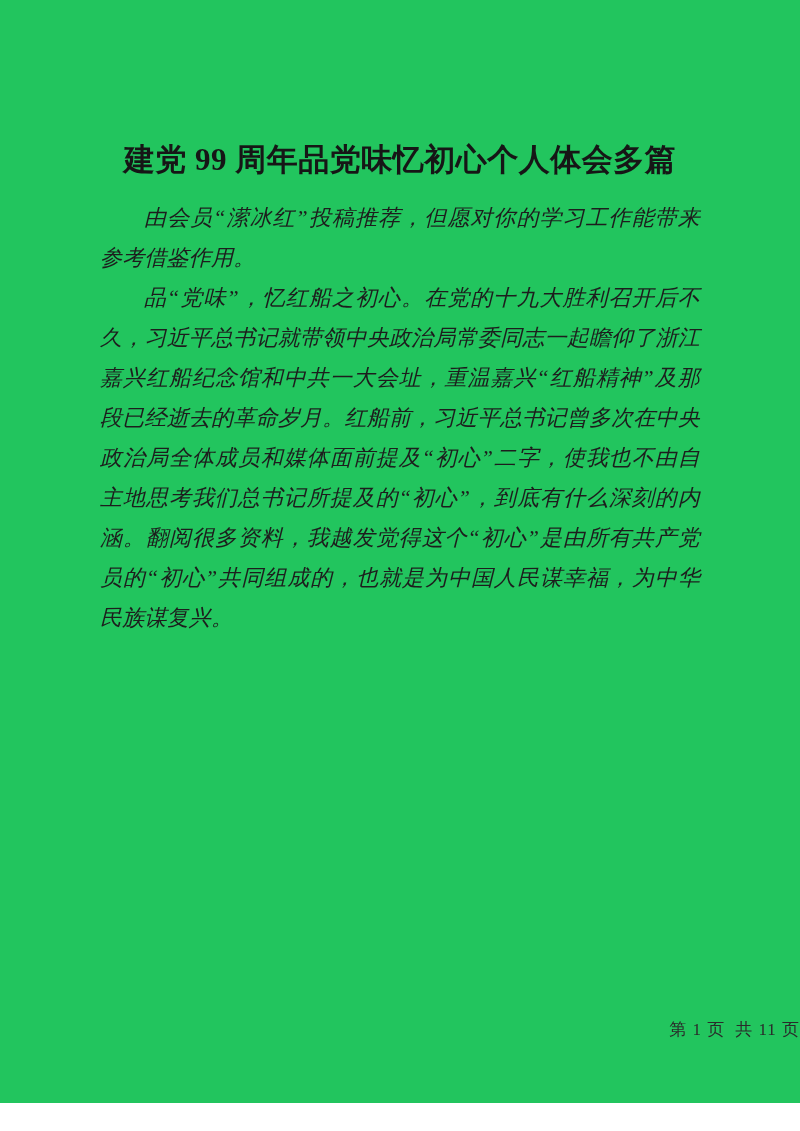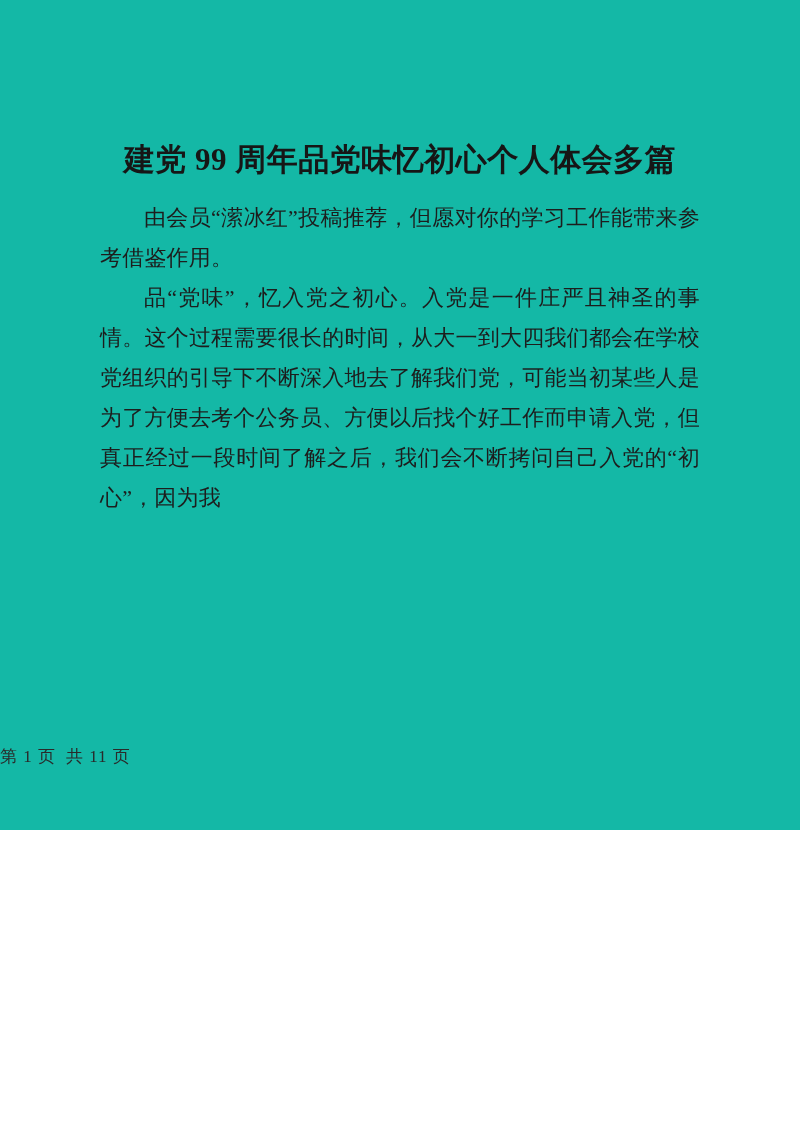--- a/index.html
+++ b/index.html
@@ -3,23 +3,23 @@
 <meta charset="utf-8">
 <style>
   html, body {
     margin: 0;
     padding: 0;
     background: #ffffff;
   }
   .page {
     position: relative;
     width: 800px;
-    height: 830px;
+    height: 1103px;
     margin: 0 auto;
-    background: #14b8a6;
+    background: #22c55e;
     color: #1d1d1d;
     font-family: "Liberation Serif", "DejaVu Serif", serif;
     overflow: hidden;
     box-sizing: border-box;
   }
   .doc-title {
     margin: 0;
     padding-top: 141px;
     text-align: center;
     font-size: 31px;
@@ -29,50 +29,51 @@
     color: #161616;
   }
   .doc-body {
     width: 600px;
     margin: 19px auto 0 auto;
     font-size: 22px;
     line-height: 40px;
     text-align: justify;
     text-justify: inter-ideograph;
     letter-spacing: 0.2px;
+    font-style: italic;
   }
   .doc-body p {
     margin: 0;
     padding: 0;
     text-indent: 2em;
   }
   .page-footer {
     position: absolute;
     left: 0;
     right: 0;
     bottom: 62px;
-    text-align: left;
+    text-align: right;
     font-size: 17px;
     color: #2a2a2a;
     letter-spacing: 1px;
   }
   .page-footer .gap {
     display: inline-block;
     width: 10px;
   }
 </style>
 </head>
 <body>
 
 <div class="page">
 
   <h1 class="doc-title">建党 99 周年品党味忆初心个人体会多篇</h1>
 
   <div class="doc-body">
     <p>由会员“潆冰红”投稿推荐，但愿对你的学习工作能带来参考借鉴作用。</p>
-    <p>品“党味”，忆入党之初心。入党是一件庄严且神圣的事情。这个过程需要很长的时间，从大一到大四我们都会在学校党组织的引导下不断深入地去了解我们党，可能当初某些人是为了方便去考个公务员、方便以后找个好工作而申请入党，但真正经过一段时间了解之后，我们会不断拷问自己入党的“初心”，因为我</p>
+    <p>品“党味”，忆红船之初心。在党的十九大胜利召开后不久，习近平总书记就带领中央政治局常委同志一起瞻仰了浙江嘉兴红船纪念馆和中共一大会址，重温嘉兴“红船精神”及那段已经逝去的革命岁月。红船前，习近平总书记曾多次在中央政治局全体成员和媒体面前提及“初心”二字，使我也不由自主地思考我们总书记所提及的“初心”，到底有什么深刻的内涵。翻阅很多资料，我越发觉得这个“初心”是由所有共产党员的“初心”共同组成的，也就是为中国人民谋幸福，为中华民族谋复兴。</p>
   </div>
 
   <div class="page-footer">
     <span>第 1 页</span><span class="gap"></span><span>共 11 页</span>
   </div>
 
 </div>
 
 </body></html>

